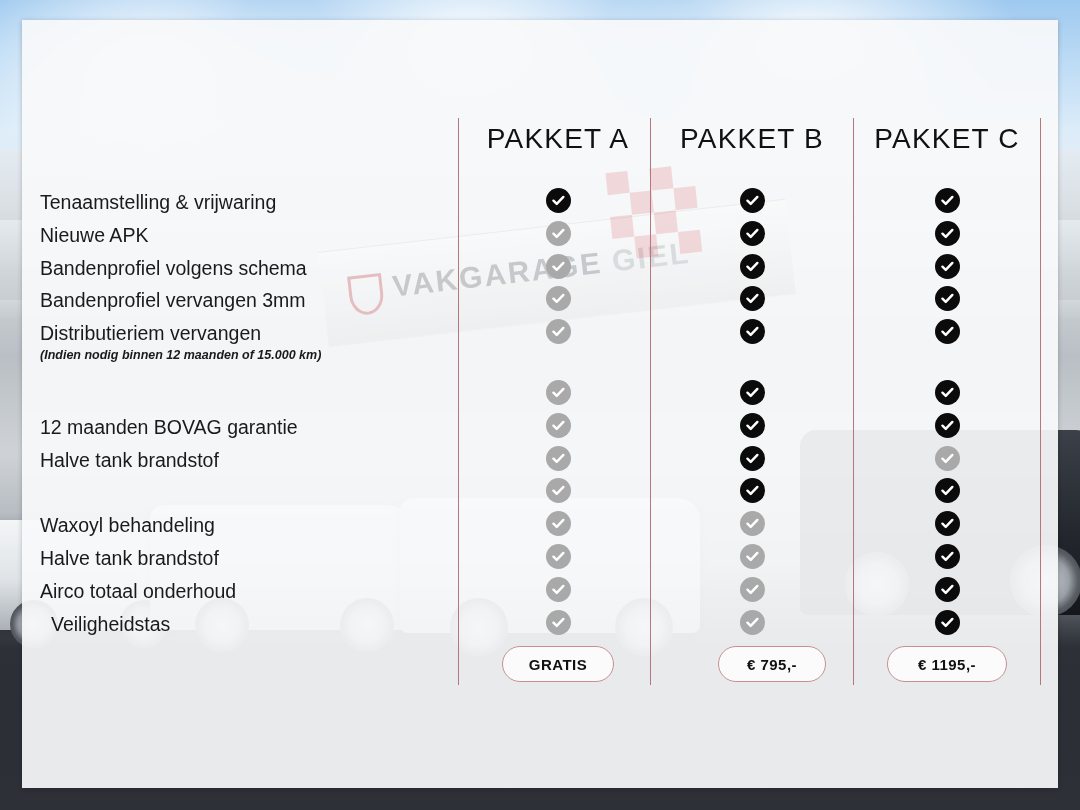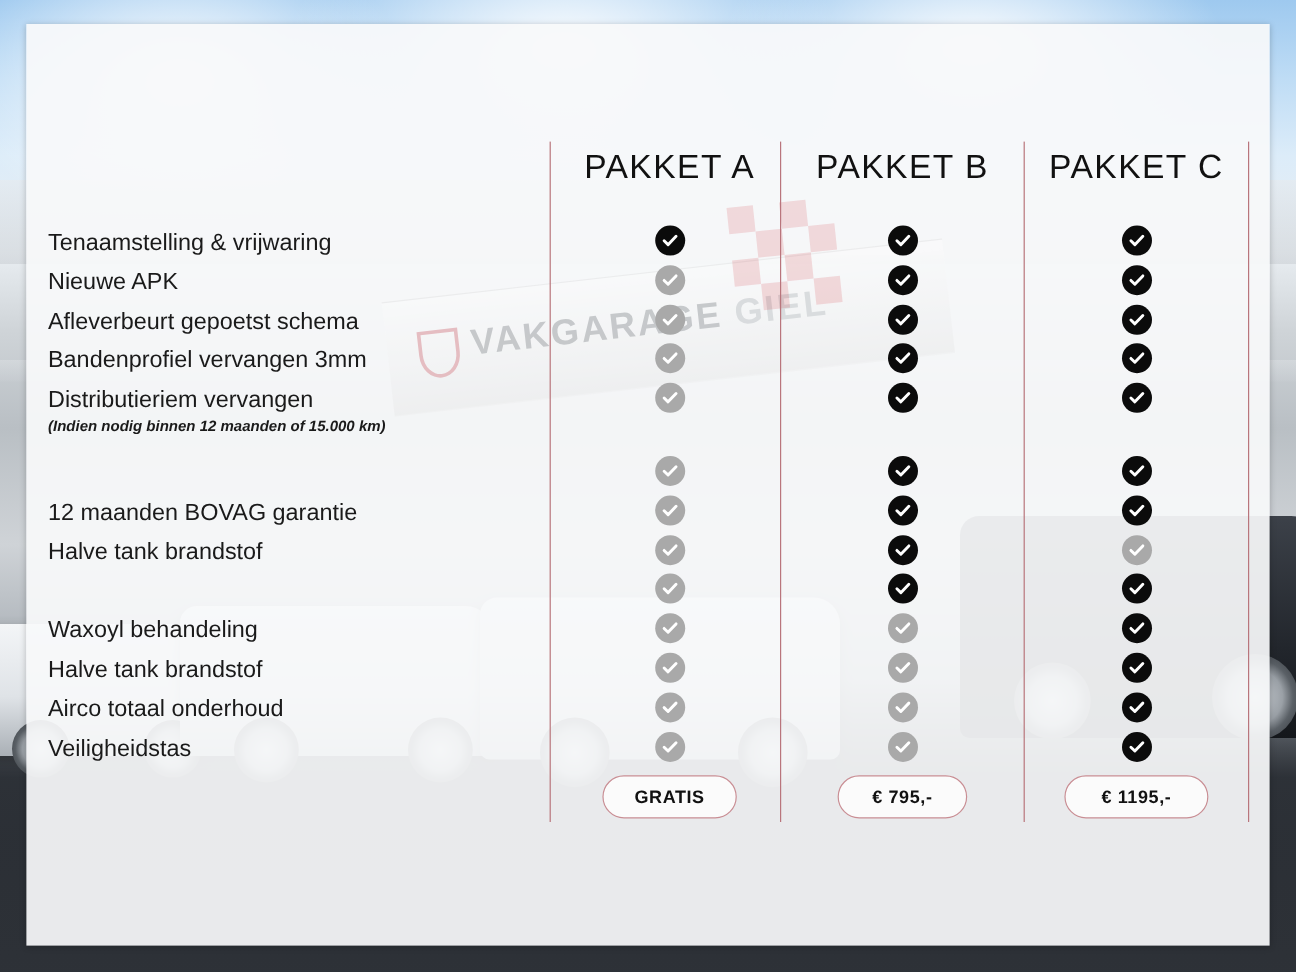--- a/index.html
+++ b/index.html
@@ -262,21 +262,21 @@
       <div class="chk on" style="left: 717.5px; top: 200.8px;">
         <svg width="15" height="15" viewBox="0 0 16 16" aria-hidden="true">
           <path d="M2.6 8.2 L6.1 11.6 L13.2 4.2" fill="none" stroke="#ffffff" stroke-width="2.6" stroke-linecap="round" stroke-linejoin="round"></path>
         </svg>
       </div>
       <div class="chk on" style="left: 912.5px; top: 200.8px;">
         <svg width="15" height="15" viewBox="0 0 16 16" aria-hidden="true">
           <path d="M2.6 8.2 L6.1 11.6 L13.2 4.2" fill="none" stroke="#ffffff" stroke-width="2.6" stroke-linecap="round" stroke-linejoin="round"></path>
         </svg>
       </div>
-      <div class="feat-label" style="top: 238.6px;">Afleverbeurt gepoetst schema</div>
+      <div class="feat-label" style="top: 238.6px;">Bandenprofiel volgens schema</div>
       <div class="chk off" style="left: 523.5px; top: 233.6px;">
         <svg width="15" height="15" viewBox="0 0 16 16" aria-hidden="true">
           <path d="M2.6 8.2 L6.1 11.6 L13.2 4.2" fill="none" stroke="#ffffff" stroke-width="2.6" stroke-linecap="round" stroke-linejoin="round"></path>
         </svg>
       </div>
       <div class="chk on" style="left: 717.5px; top: 233.6px;">
         <svg width="15" height="15" viewBox="0 0 16 16" aria-hidden="true">
           <path d="M2.6 8.2 L6.1 11.6 L13.2 4.2" fill="none" stroke="#ffffff" stroke-width="2.6" stroke-linecap="round" stroke-linejoin="round"></path>
         </svg>
       </div>
@@ -421,40 +421,40 @@
       <div class="chk off" style="left: 717.5px; top: 556.8px;">
         <svg width="15" height="15" viewBox="0 0 16 16" aria-hidden="true">
           <path d="M2.6 8.2 L6.1 11.6 L13.2 4.2" fill="none" stroke="#ffffff" stroke-width="2.6" stroke-linecap="round" stroke-linejoin="round"></path>
         </svg>
       </div>
       <div class="chk on" style="left: 912.5px; top: 556.8px;">
         <svg width="15" height="15" viewBox="0 0 16 16" aria-hidden="true">
           <path d="M2.6 8.2 L6.1 11.6 L13.2 4.2" fill="none" stroke="#ffffff" stroke-width="2.6" stroke-linecap="round" stroke-linejoin="round"></path>
         </svg>
       </div>
-      <div class="feat-label" style="top: 594.6px;">Veiligheidstas</div>
+      <div class="feat-label" style="top: 594.6px; margin-left: 11px;">Veiligheidstas</div>
       <div class="chk off" style="left: 523.5px; top: 589.6px;">
         <svg width="15" height="15" viewBox="0 0 16 16" aria-hidden="true">
           <path d="M2.6 8.2 L6.1 11.6 L13.2 4.2" fill="none" stroke="#ffffff" stroke-width="2.6" stroke-linecap="round" stroke-linejoin="round"></path>
         </svg>
       </div>
       <div class="chk off" style="left: 717.5px; top: 589.6px;">
         <svg width="15" height="15" viewBox="0 0 16 16" aria-hidden="true">
           <path d="M2.6 8.2 L6.1 11.6 L13.2 4.2" fill="none" stroke="#ffffff" stroke-width="2.6" stroke-linecap="round" stroke-linejoin="round"></path>
         </svg>
       </div>
       <div class="chk on" style="left: 912.5px; top: 589.6px;">
         <svg width="15" height="15" viewBox="0 0 16 16" aria-hidden="true">
           <path d="M2.6 8.2 L6.1 11.6 L13.2 4.2" fill="none" stroke="#ffffff" stroke-width="2.6" stroke-linecap="round" stroke-linejoin="round"></path>
         </svg>
       </div>
       <div class="price-pill" style="width: 112px; left: 480px;">
         <span>GRATIS</span>
       </div>
-      <div class="price-pill" style="width: 108px; left: 676px; text-align: right;">
+      <div class="price-pill" style="width: 108px; left: 696px; text-align: right;">
         <span>€ 795,-</span>
       </div>
       <div class="price-pill" style="width: 120px; left: 865px;">
         <span>€ 1195,-</span>
       </div>
     </div>
 
 </div>
 
 </body></html>

